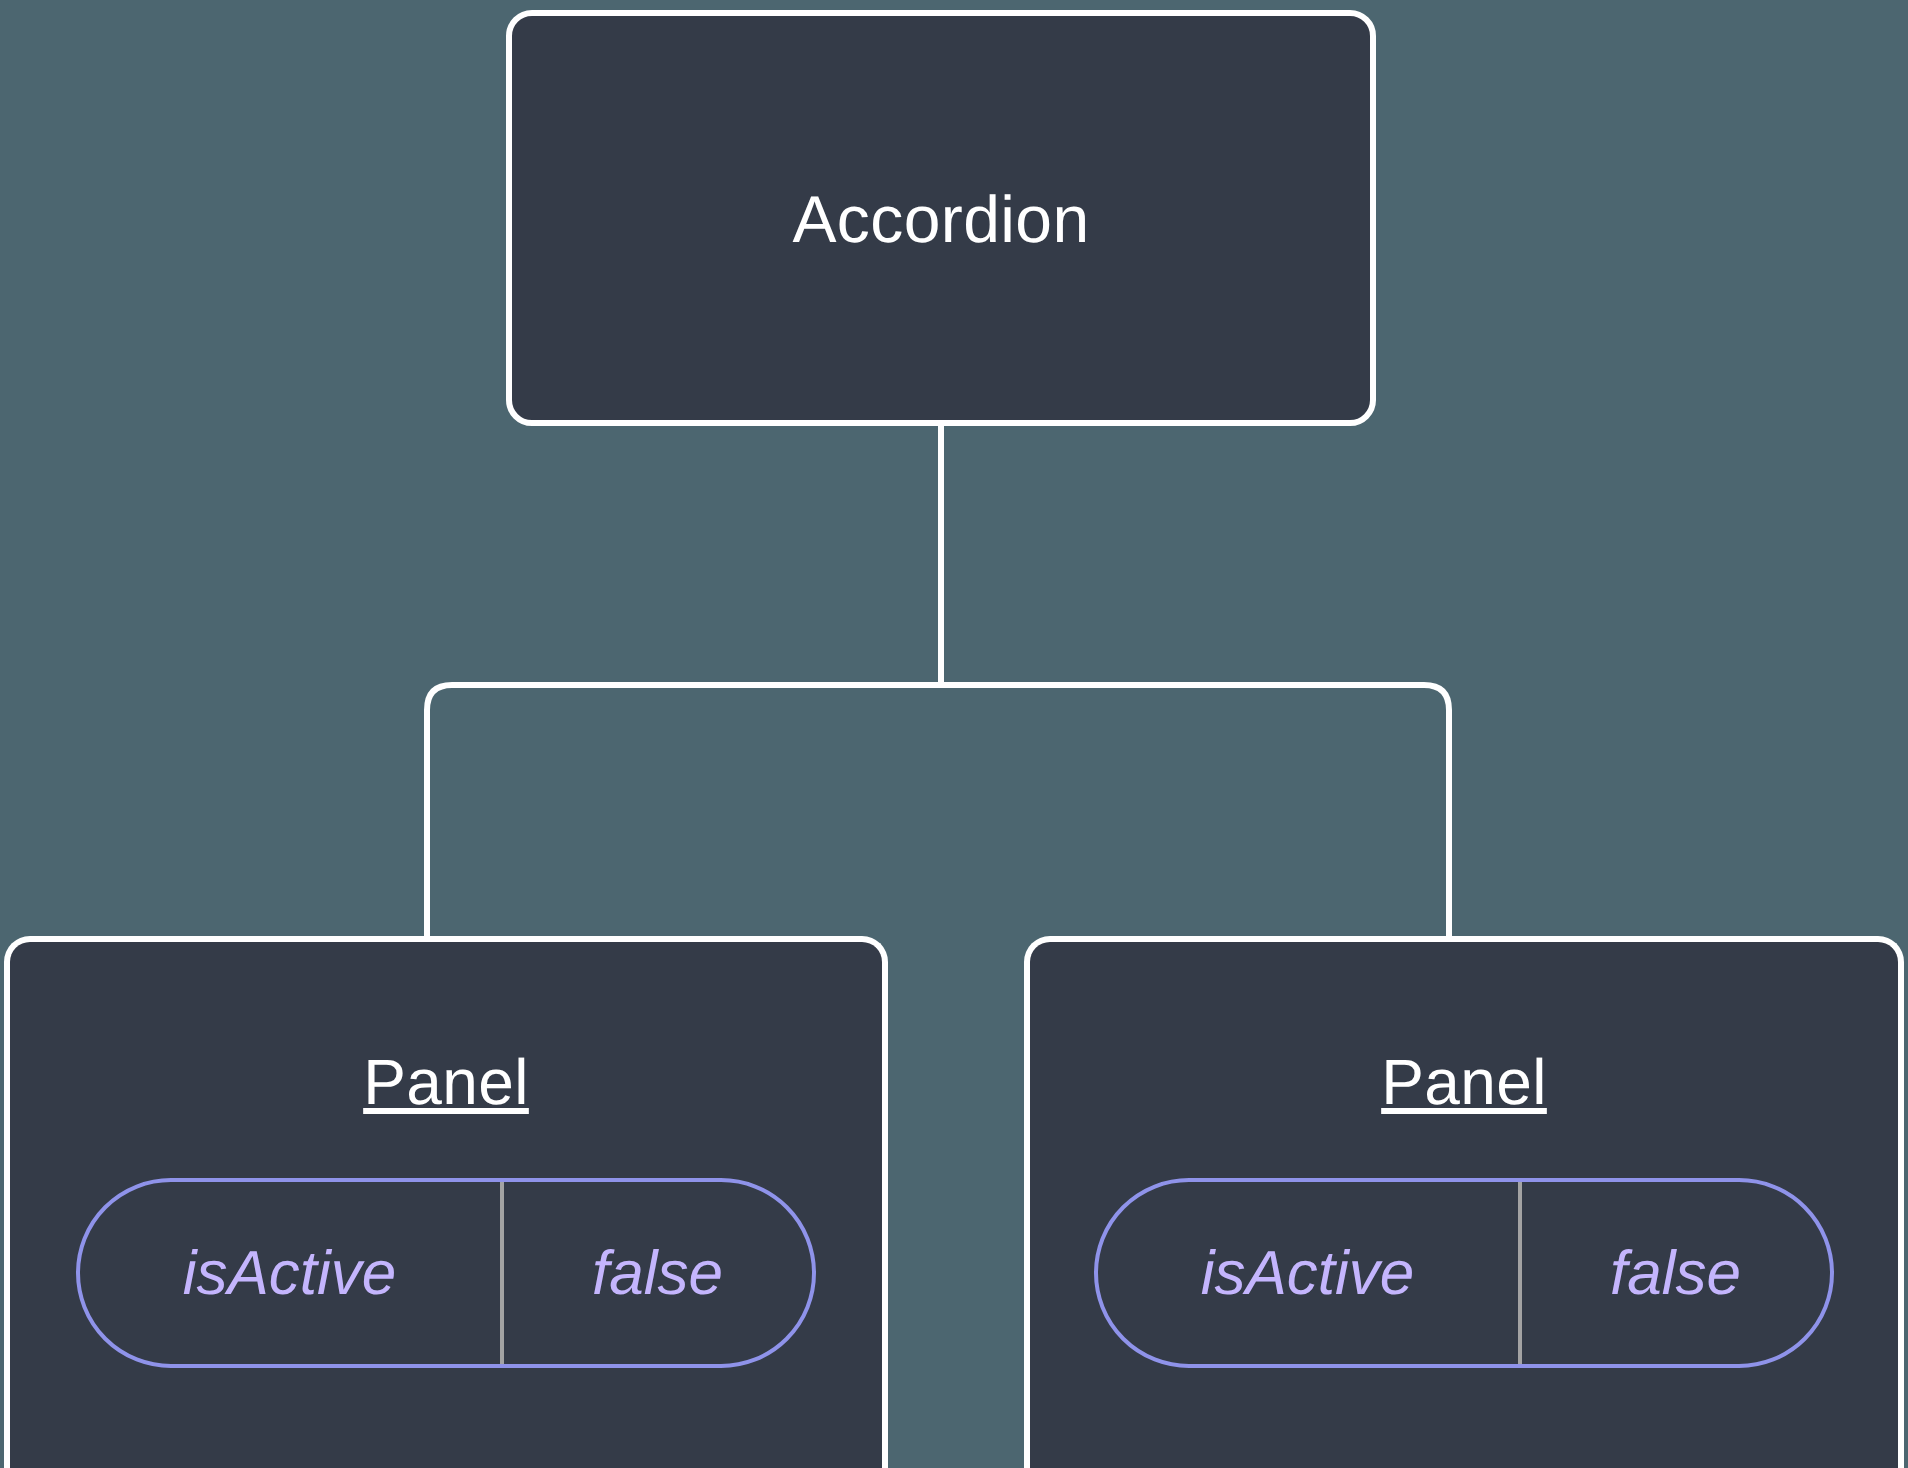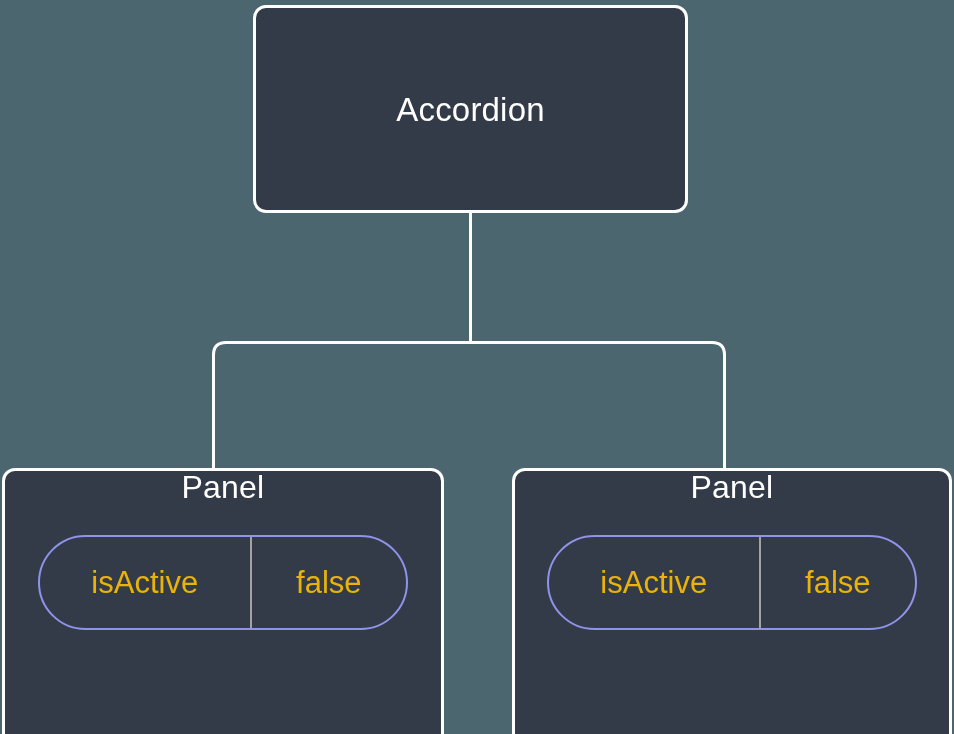--- a/index.html
+++ b/index.html
@@ -69,41 +69,44 @@
 
   .node-title {
     color: #ffffff;
     font-size: 32px;
     font-weight: 400;
     letter-spacing: 0.2px;
     line-height: 1;
     white-space: nowrap;
   }
   .node--child .node-title {
+    margin-top: 54px;
+    text-decoration: underline;
   }
 
   
   .pill {
     margin-top: 32px;
     height: 95px;
     box-sizing: border-box;
     border: 2px solid #8f93ea;
     border-radius: 999px;
     display: flex;
     align-items: stretch;
     background: transparent;
   }
   .pill-cell {
     display: flex;
     align-items: center;
     justify-content: center;
-    color: #eab308;
+    color: #c4b5fd;
     font-size: 31px;
     line-height: 1;
     white-space: nowrap;
+    font-style: italic;
   }
   .pill-cell--key   { width: 213px; }
   .pill-cell--value { width: 157px; border-left: 2px solid #a3a3a3; }
 
   .node--child-left  .pill { width: 370px; }
   .node--child-right .pill { width: 370px; }
 </style>
 </head>
 <body>
 

